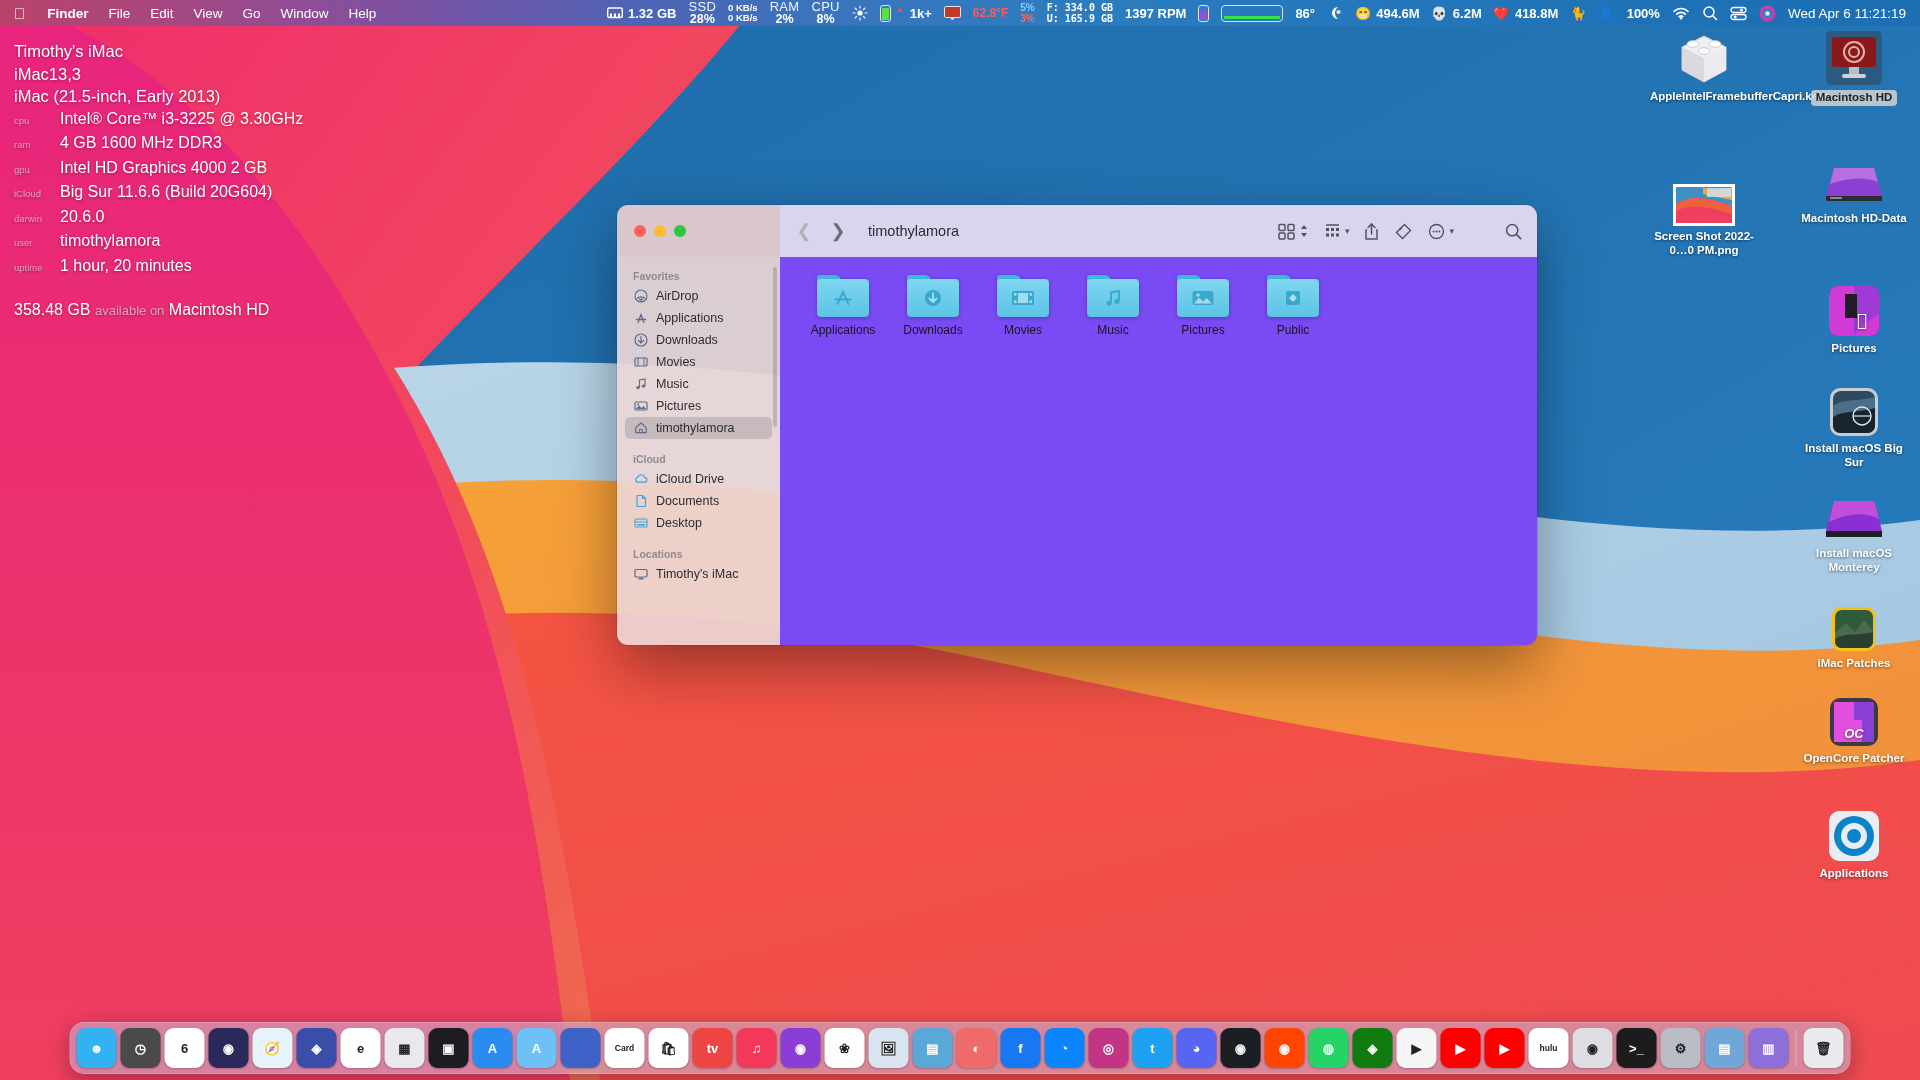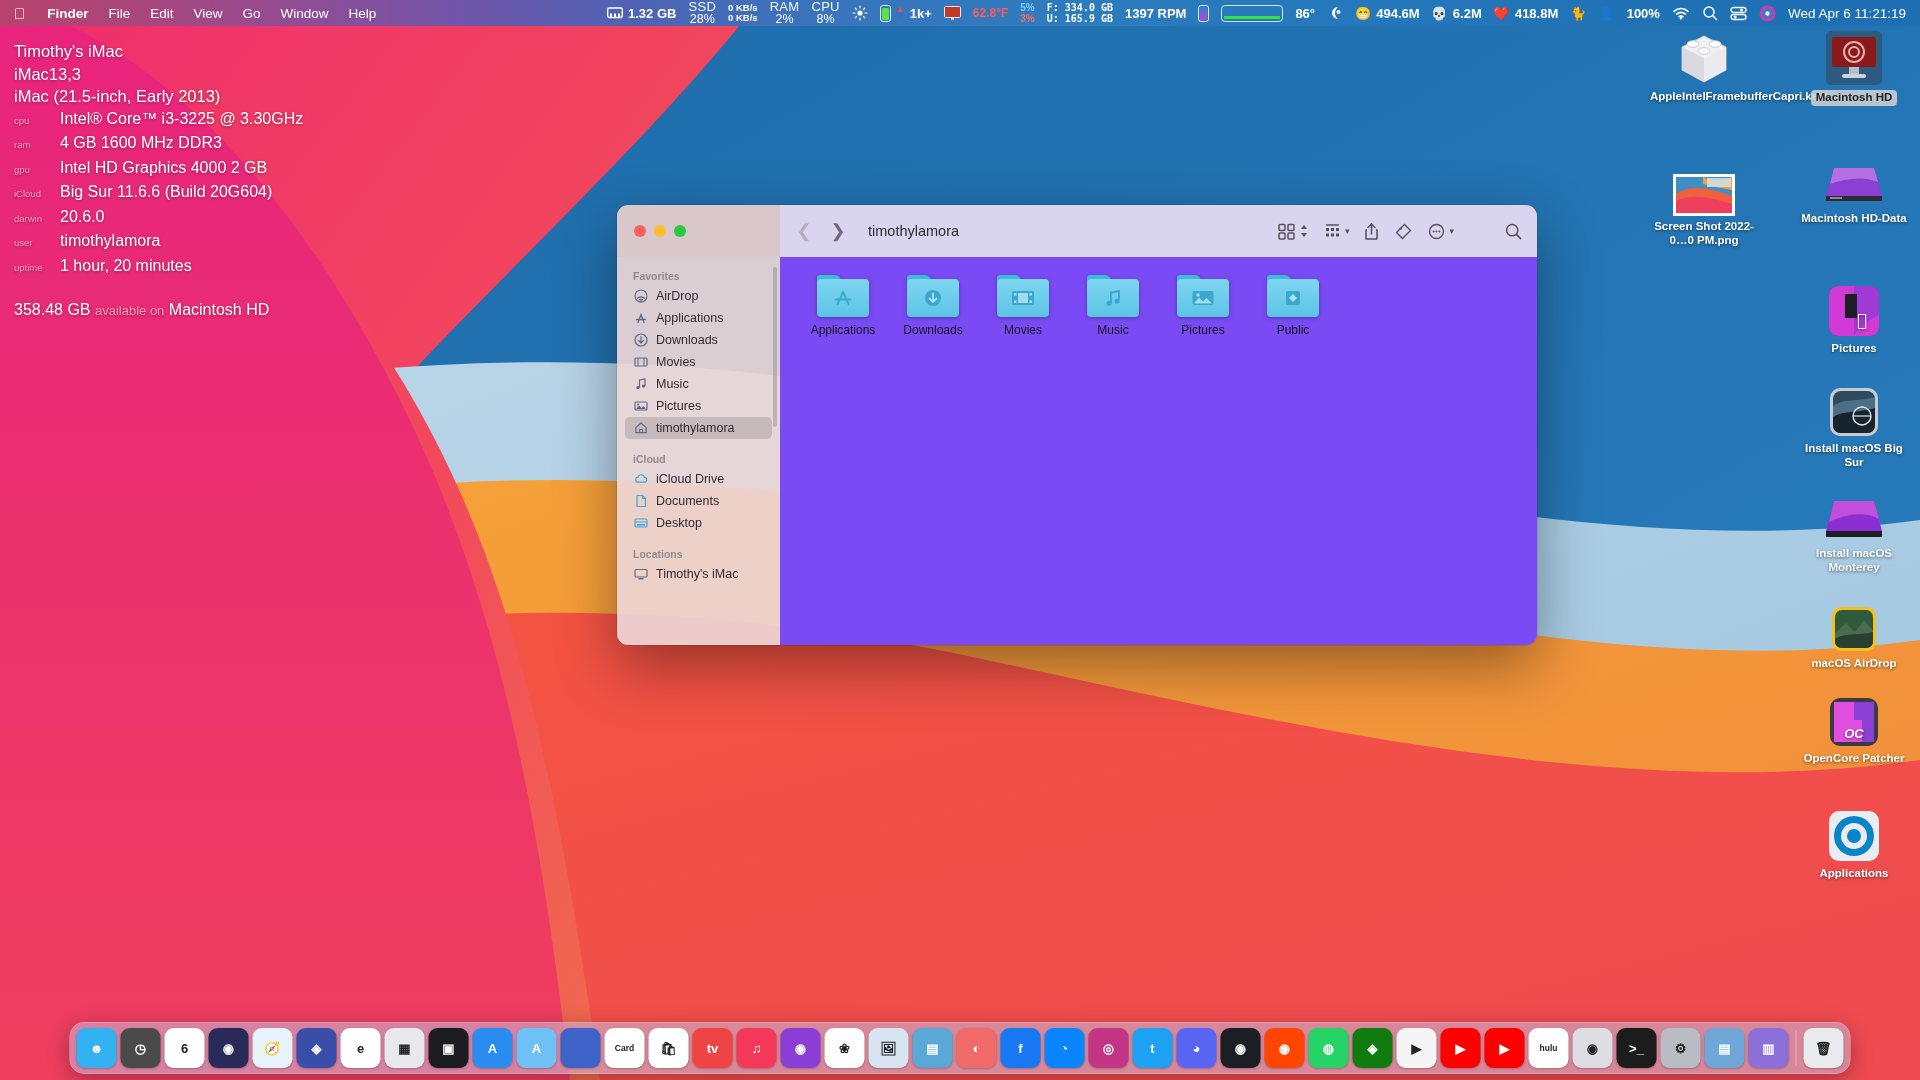--- a/index.html
+++ b/index.html
@@ -21,21 +21,21 @@
     background:linear-gradient(90deg,#b8436b 0%,#a8477e 8%,#8f4d96 16%,#7055a8 24%,#4f63b4 33%,#3b73bc 42%,#2e7cbe 55%,#2478bb 70%,#1f72b6 85%,#1d6eb2 100%);
     backdrop-filter:blur(10px);
   }
   #menubar .apple{ padding:0 12px 0 14px; font-size:15px; line-height:1; }
   #menubar .mi{ padding:0 10px; white-space:nowrap; }
   #menubar .mi.bold{ font-weight:bold; }
   #menubar .spacer{ flex:1 1 auto; }
   .status{ display:flex; align-items:center; gap:5px; padding:0 6px; white-space:nowrap; }
   .stk{ display:flex; flex-direction:column; align-items:center; line-height:1.0; }
   .stk .lbl{ font-size:13px; letter-spacing:.3px; opacity:.92; }
-  .stk .val{ font-size:12.5px; font-weight:normal; }
+  .stk .val{ font-size:12.5px; font-weight:bold; }
   .twoline{ display:flex; flex-direction:column; line-height:1.08; font-size:9.5px; font-weight:bold; }
   .mono2{ display:flex; flex-direction:column; line-height:1.12; font-size:10px; font-weight:bold; font-family:"DejaVu Sans Mono",monospace; }
   .bigval{ font-size:13px; font-weight:bold; }
   .temp-red{ color:#ff5b5b; font-size:12px; font-weight:bold; }
   .pct-blue{ color:#7ec8ff; font-size:10px; font-weight:bold; line-height:1.12;}
   .pct-red{ color:#ff6a5a; font-size:10px; font-weight:bold; line-height:1.12;}
   .emoji{ font-size:13px; }
   .clock{ font-size:13.5px; padding:0 14px 0 6px; }
 
   
@@ -418,21 +418,21 @@
       <rect x="7" y="7" width="44" height="30" rx="2" fill="#8a1a1a"></rect>
       <circle cx="29" cy="22" r="10" fill="none" stroke="#e2b0b0" stroke-width="2"></circle>
       <circle cx="29" cy="22" r="5" fill="none" stroke="#e2b0b0" stroke-width="2"></circle>
       <rect x="24" y="37" width="10" height="7" fill="#b9bfc6"></rect>
       <rect x="17" y="44" width="24" height="4" rx="2" fill="#cdd3d9"></rect>
     </svg>
   </div>
   <div class="lab sel">Macintosh HD</div>
 </div>
 
-<div class="dicon" style="left:1650px; top:158px;">
+<div class="dicon" style="left:1650px; top:168px;">
   <div class="glyph">
     <svg width="62" height="42" viewBox="0 0 62 42">
       <rect x="0" y="0" width="62" height="42" fill="#fff"></rect>
       <rect x="3" y="3" width="56" height="36" fill="#3f8ec4"></rect>
       <path d="M3 20 C18 10 36 14 59 22 L59 39 L3 39 Z" fill="#f0603f"></path>
       <path d="M3 27 C20 19 38 24 59 30 L59 39 L3 39 Z" fill="#ef3f5e"></path>
       <path d="M30 3 C40 8 50 6 59 3 L59 16 C48 14 38 12 30 10 Z" fill="#f5a23a"></path>
       <rect x="34" y="4" width="24" height="9" fill="#cfe0ee" opacity=".85"></rect>
     </svg>
   </div>
@@ -491,21 +491,21 @@
 
 <div class="dicon" style="left:1800px; top:595px;">
   <div class="glyph">
     <svg width="52" height="48" viewBox="0 0 52 48">
       <rect x="4" y="2" width="44" height="44" rx="9" fill="#f2c11c"></rect>
       <rect x="7" y="5" width="38" height="38" rx="7" fill="#2f5a3c"></rect>
       <path d="M7 28 L18 18 L27 27 L36 15 L45 26 L45 36 C45 40 42 43 38 43 L14 43 C10 43 7 40 7 36 Z" fill="#4a6b4f"></path>
       <path d="M7 34 C18 27 30 31 45 27 L45 36 C45 40 42 43 38 43 L14 43 C10 43 7 40 7 36 Z" fill="#2a3f30"></path>
     </svg>
   </div>
-  <div class="lab">macOS AirDrop</div>
+  <div class="lab">iMac Patches</div>
 </div>
 
 <div class="dicon" style="left:1800px; top:690px;">
   <div class="glyph">
     <svg width="52" height="52" viewBox="0 0 52 52">
       <rect x="2" y="2" width="48" height="48" rx="10" fill="#3a3a42"></rect>
       <path d="M6 6 L26 6 L26 24 L34 24 L34 46 L6 46 Z" fill="#e24fe0"></path>
       <path d="M26 6 L46 6 L46 46 L34 46 L34 24 L26 24 Z" fill="#8b3fd4"></path>
       <text x="26" y="42" text-anchor="middle" font-family="'Liberation Sans',sans-serif" font-size="13" font-weight="bold" font-style="italic" fill="#fff">OC</text>
     </svg>

